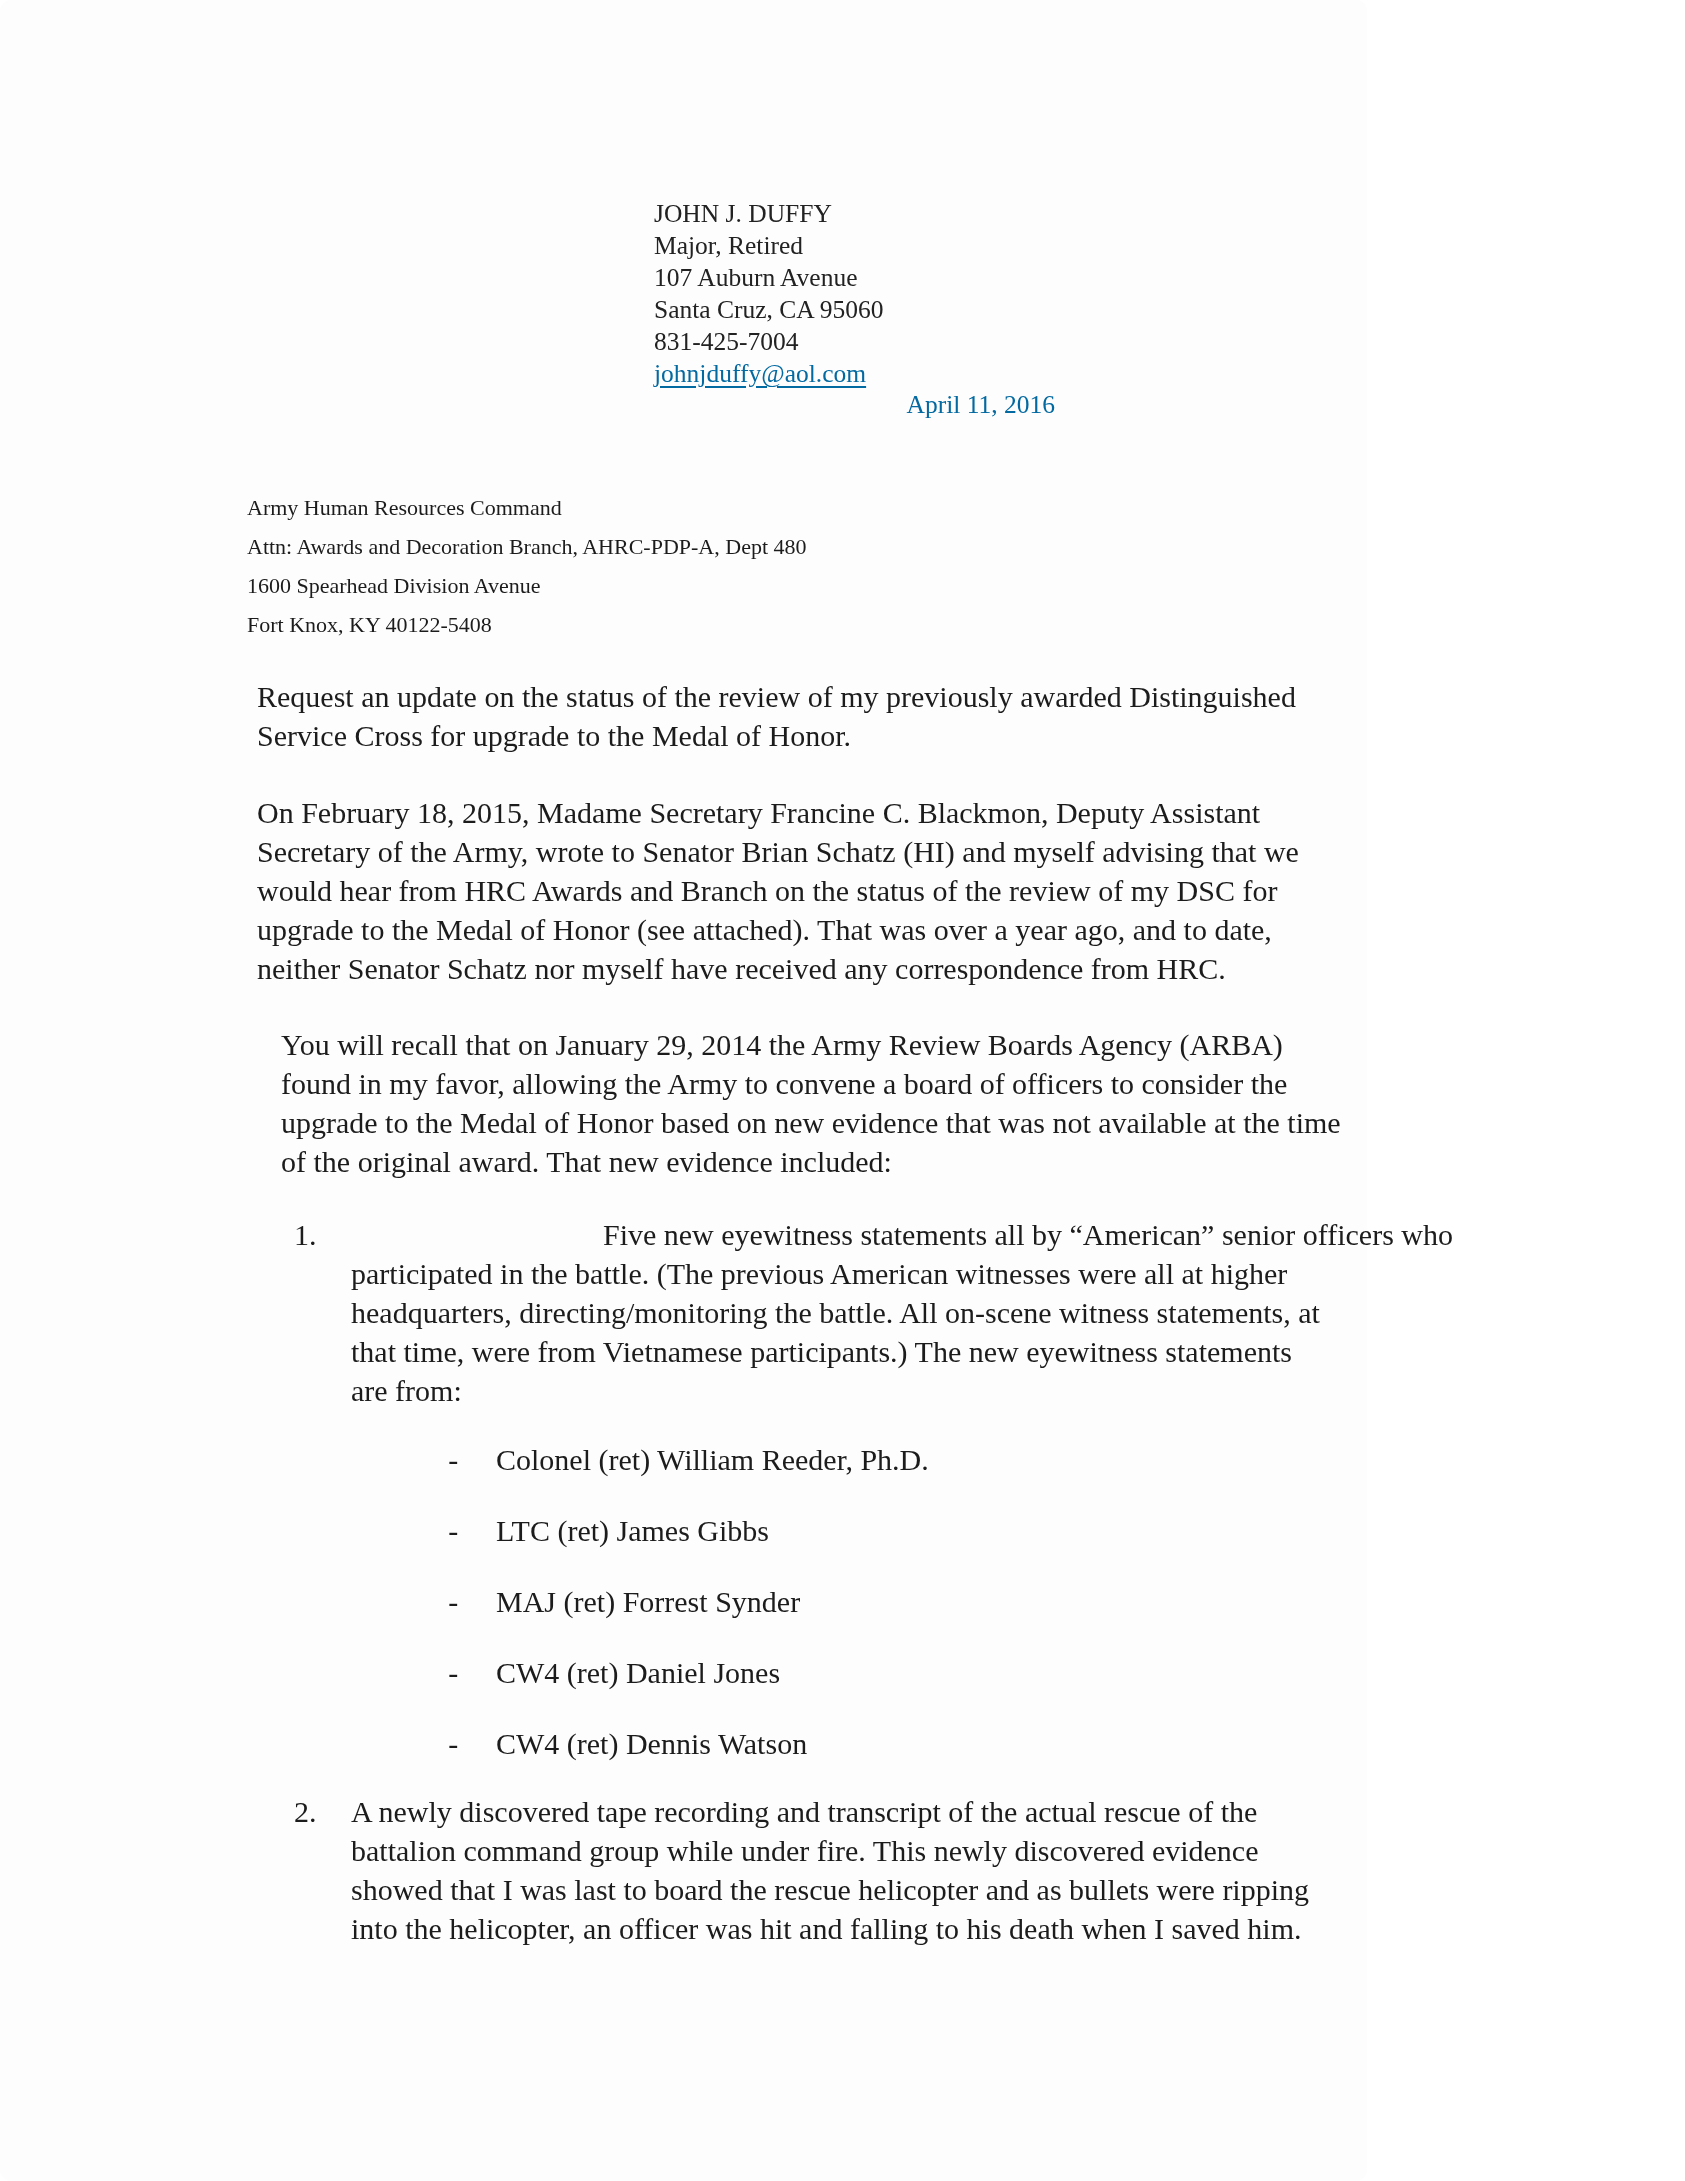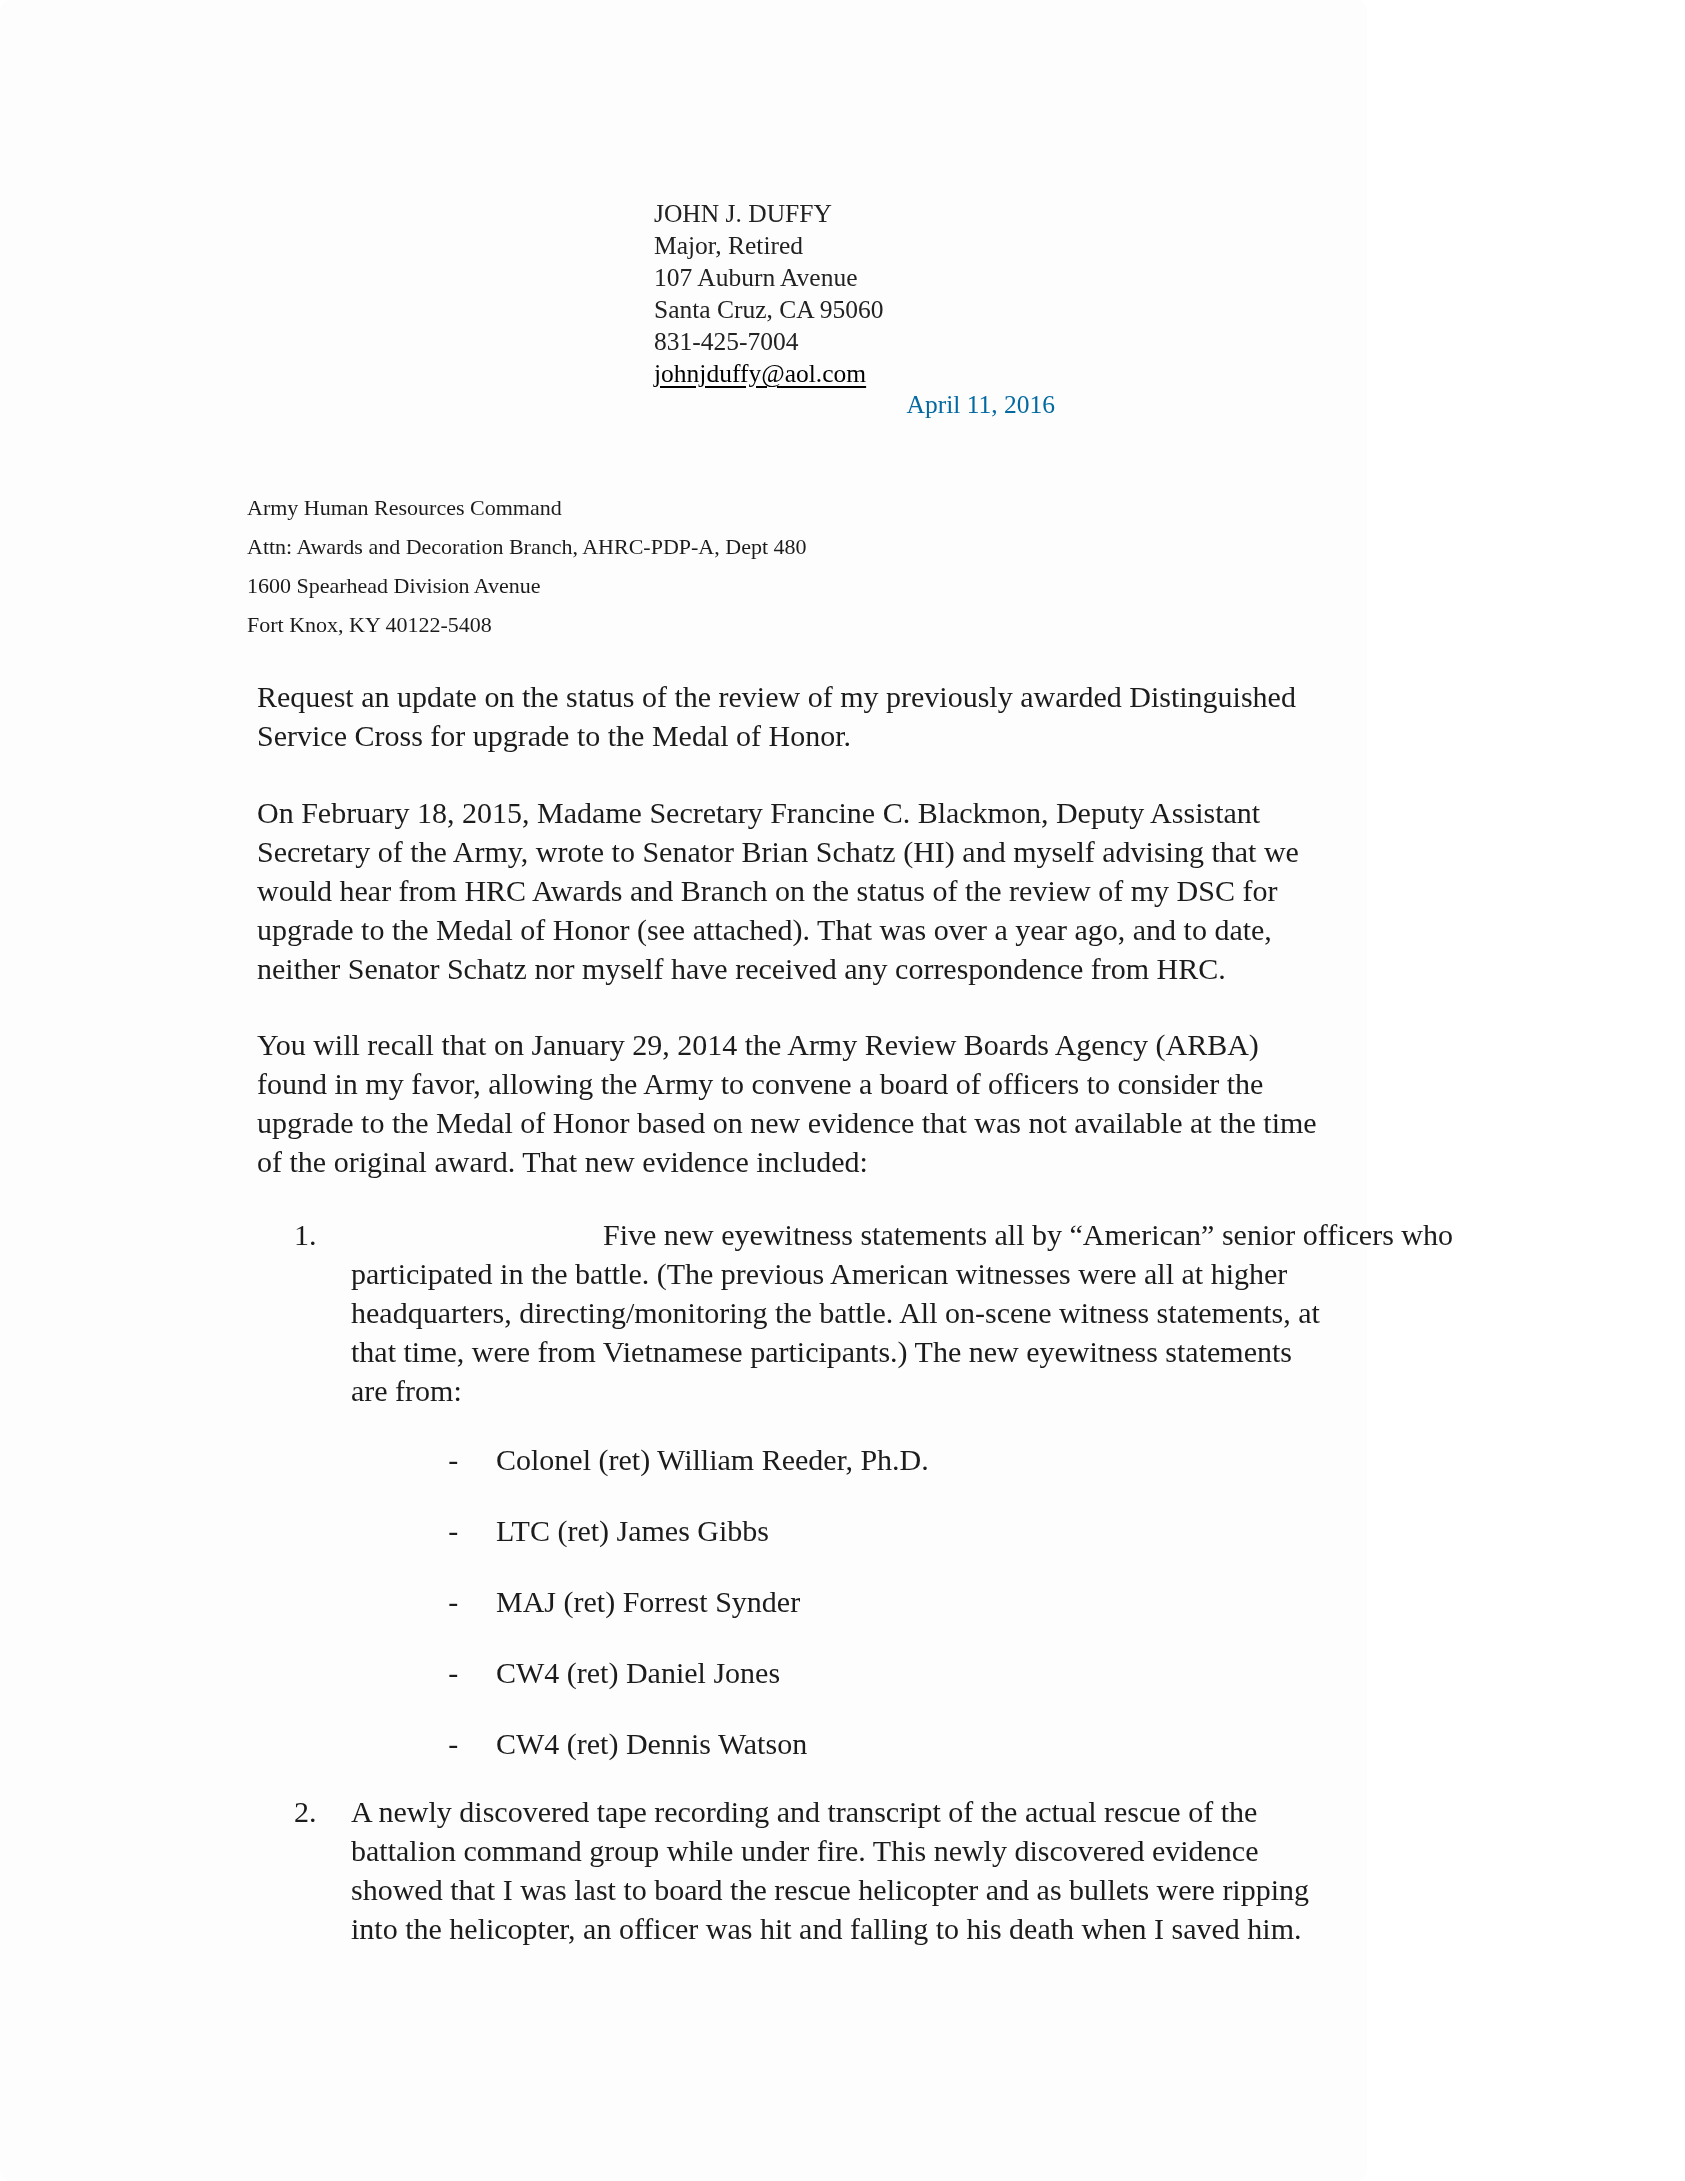--- a/index.html
+++ b/index.html
@@ -28,21 +28,21 @@
     left: 654px;
     top: 198px;
     font-size: 25.5px;
     line-height: 32px;
     color: #222;
   }
   .return-address div { white-space: nowrap; }
   .email {
     text-decoration: underline;
     text-underline-offset: 3.5px;
-    color: #000000;
+    color: #0369a1;
     text-align: center;
   }
   .date {
     position: absolute;
     right: 312px;
     top: 390px;
     font-size: 25.5px;
     color: #0369a1;
     white-space: nowrap;
   }
@@ -56,21 +56,21 @@
   .recipient div { white-space: nowrap; }
   .body-text {
     position: absolute;
     left: 257px;
     width: 1176px;
     font-size: 30px;
     line-height: 39px;
   }
   .p1 { top: 677px; }
   .p2 { top: 793px; }
-  .p3 { top: 1025px; }
+  .p3 { top: 1025px; margin-left: 24px; }
   .line { white-space: nowrap; }
 
   .list {
     position: absolute;
     left: 294px;
     width: 1159px;
     font-size: 30px;
     line-height: 39px;
   }
   .item1 { top: 1215px; }

